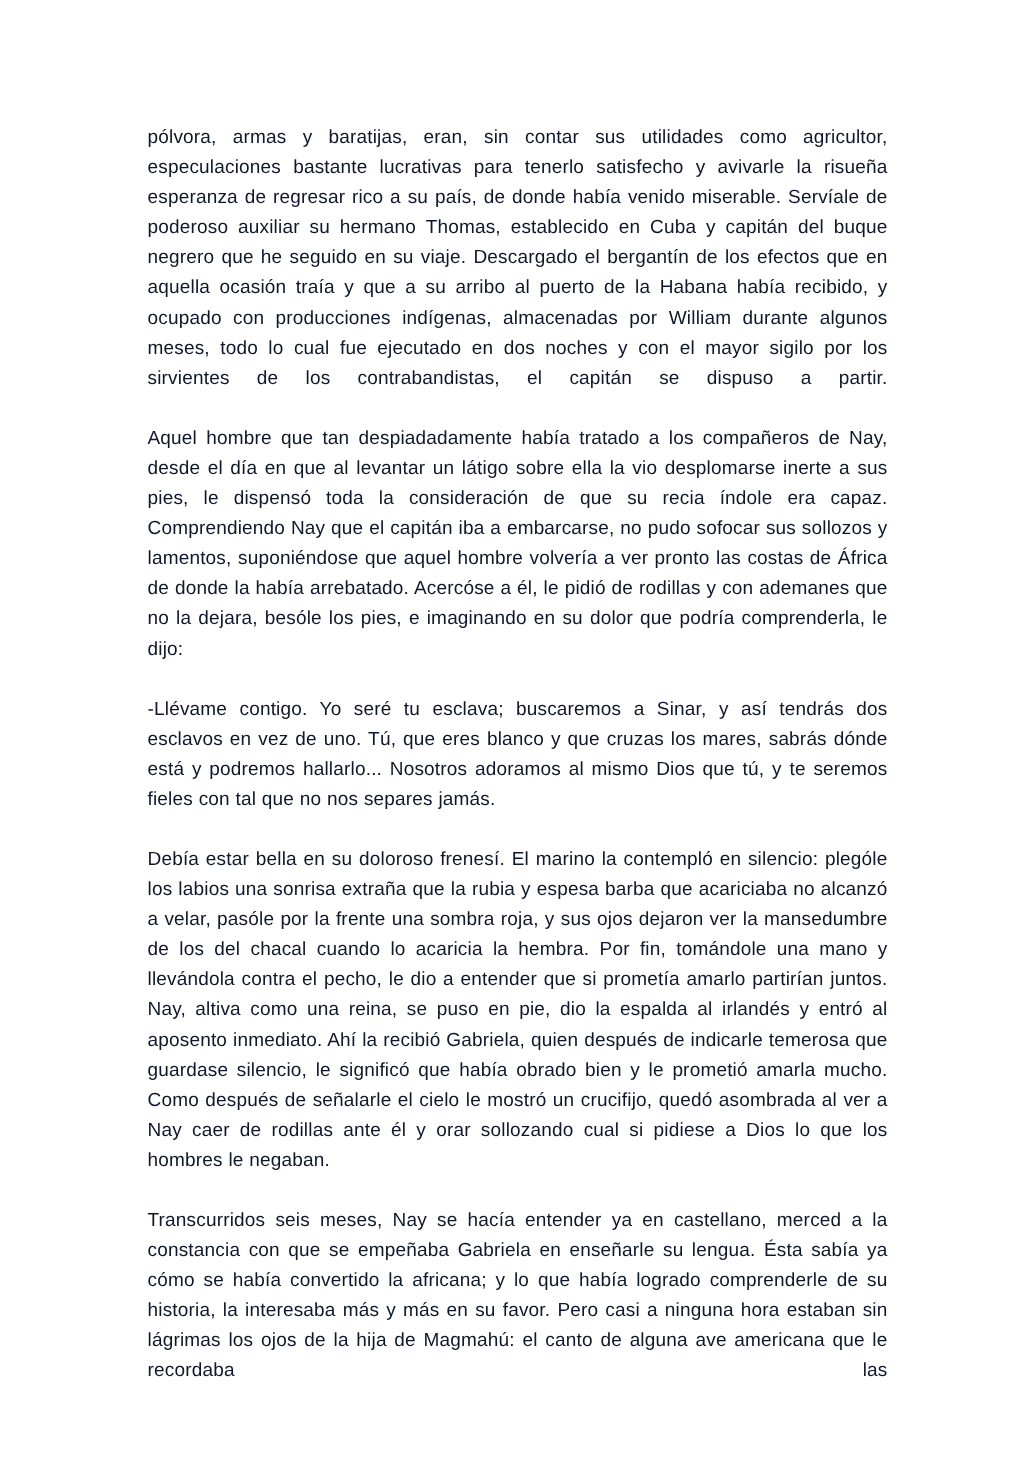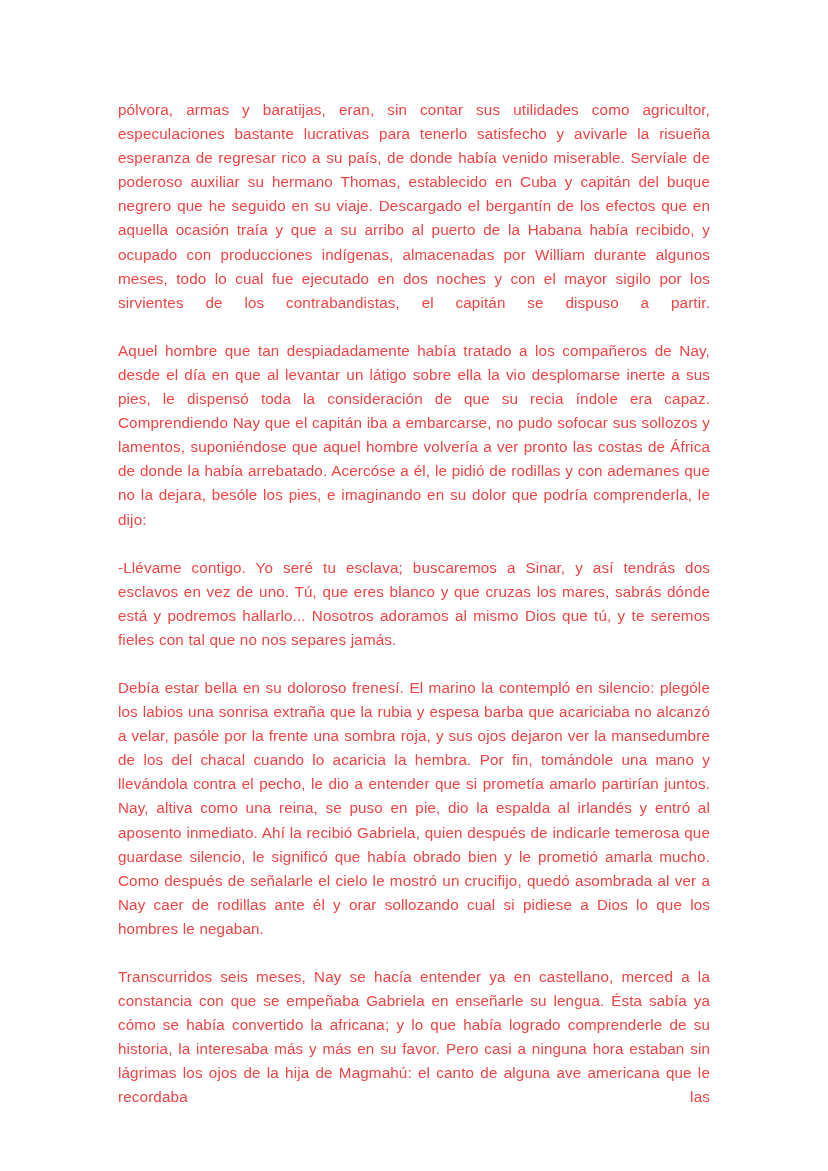--- a/index.html
+++ b/index.html
@@ -23,21 +23,21 @@
     left: 118px;
     top: 98px;
     width: 592px;
   }
 
   .para {
     margin: 0 0 24px 0;
     font-family: "Liberation Sans", "DejaVu Sans", sans-serif;
     font-size: 15.2px;
     line-height: 24.1px;
-    color: #ef4444;
+    color: #0f172a;
     text-align: justify;
     text-justify: inter-word;
     letter-spacing: 0.15px;
     word-spacing: 0.2px;
     -webkit-font-smoothing: antialiased;
   }
 
   .para:last-child {
     margin-bottom: 0;
   }

